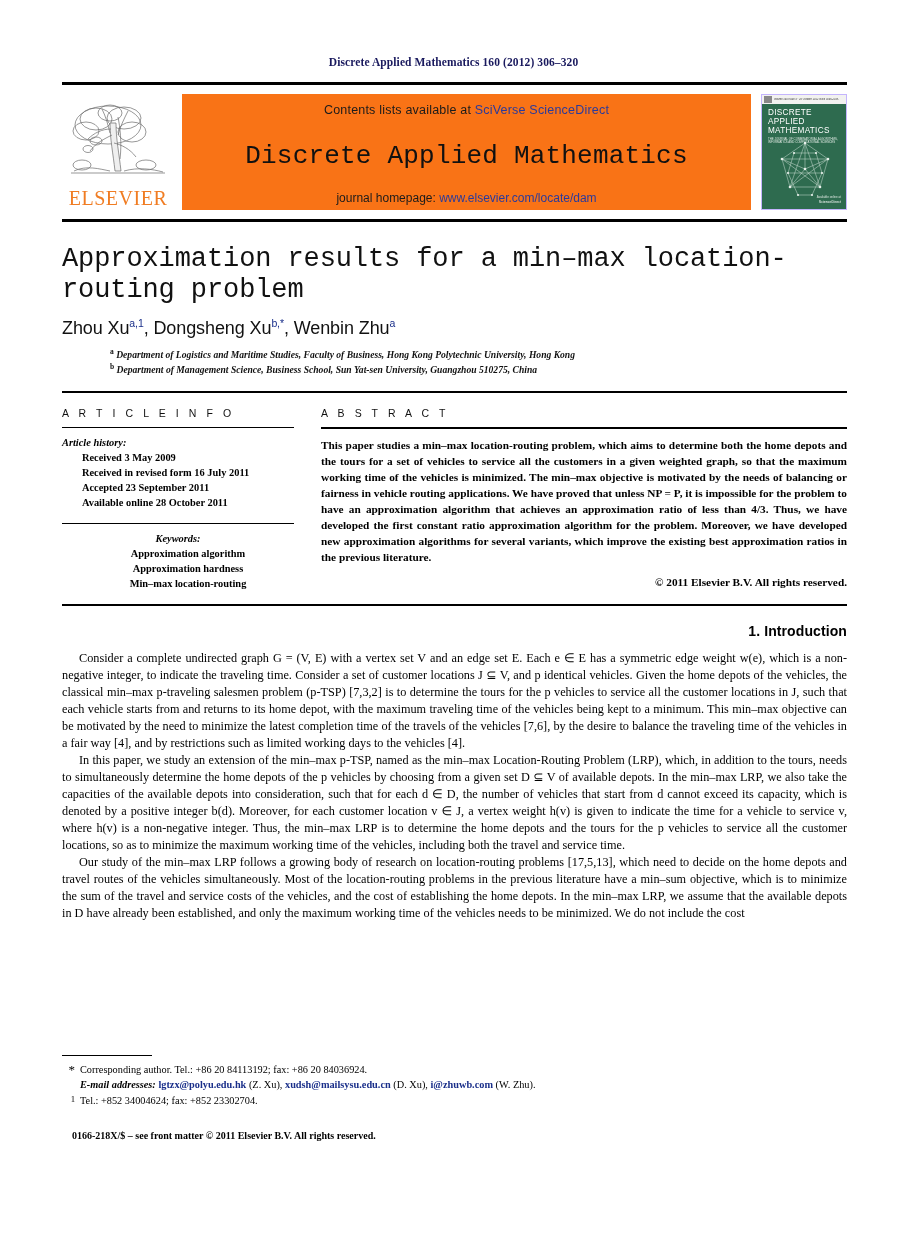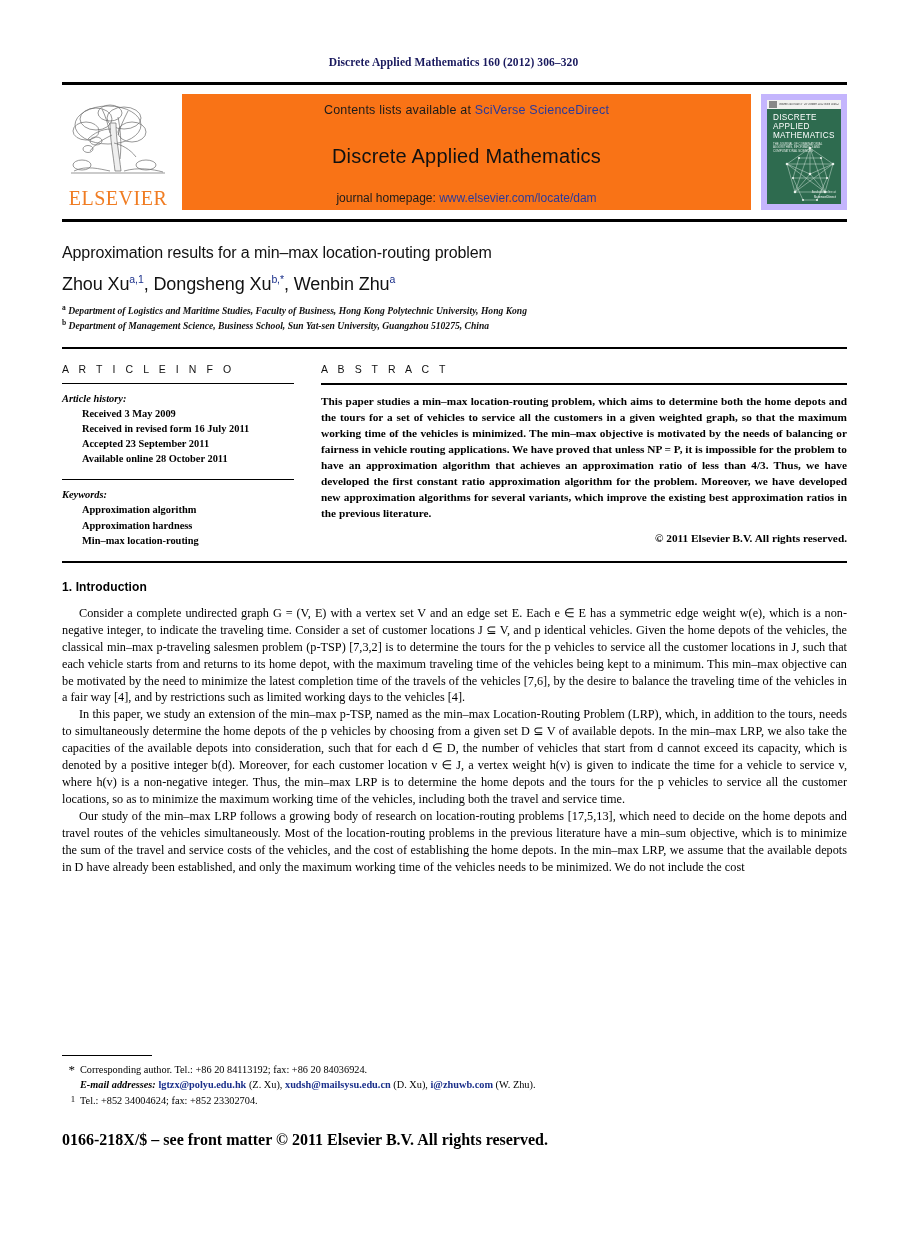--- a/index.html
+++ b/index.html
@@ -71,40 +71,40 @@
     margin: 0 10px 0 8px;
   }
   .contents-line {
     font-family: "Liberation Sans", sans-serif;
     font-size: 12.5px;
     color: #1b1b1b;
     letter-spacing: .2px;
   }
   .contents-line .sd-link { color: #2a3a9c; }
   .journal-title {
-    font-family: Liberation Sans, sans-serif;
-    font-size: 20px;
+    font-family: Liberation Mono, monospace;
+    font-size: 26px;
     color: #111;
     letter-spacing: .2px;
     line-height: 1;
     margin: 5px 0 2px 0;
   }
   .homepage-line {
     font-family: "Liberation Sans", sans-serif;
     font-size: 12px;
     color: #1b1b1b;
   }
   .homepage-line .url { color: #2a3a9c; }
 
   .cover-thumb {
     width: 86px;
     flex: 0 0 86px;
     height: 116px;
     background: #2e6b4f;
-    border: 6px solid #c4b5fd;
+    border: 1px solid #c4b5fd;
     position: relative;
     box-sizing: border-box;
     overflow: hidden;
   }
   .cover-topbar {
     height: 9px;
     background: #f2f2f0;
     display: flex;
     align-items: center;
     padding: 0 2px;
@@ -145,43 +145,44 @@
   .cover-foot .el2 { color:#fff; font-size: 3.6px; }
 
   .masthead-rule {
     margin: 9px 60px 0 62px;
     border-top: 3px solid #000;
   }
 
   
   .title-block { margin: 22px 60px 0 62px; }
   .paper-title {
-    font-family: Liberation Sans, sans-serif;
+    font-family: Liberation Mono, monospace;
     font-weight: normal;
-    font-size: 16px;
+    font-size: 27px;
     line-height: 1.15;
     color: #111;
     margin: 16px 0 11px 0;
     letter-spacing: -.1px;
   }
   .authors {
     font-family: "Liberation Sans", sans-serif;
     font-size: 18px;
     color: #111;
     margin-bottom: 8px;
     letter-spacing: -.1px;
   }
   .authors sup { font-size: 10.5px; color: #1a2f8a; vertical-align: super; }
   .affil {
     font-family: "Liberation Serif", serif;
     font-style: italic;
     font-weight: bold;
     font-size: 9.6px;
     line-height: 1.42;
     color: #111;
+    margin-left: 48px;
   }
   .affil sup { font-style: normal; font-size: 7.5px; }
 
   .title-rule {
     margin: 14px 60px 0 62px;
     border-top: 2.2px solid #000;
   }
 
   
   .info-abstract {
@@ -210,21 +211,21 @@
     line-height: 1.45;
   }
   .hist-line, .kw-line {
     font-family: "Liberation Serif", serif;
     font-weight: bold;
     font-size: 10.4px;
     line-height: 1.45;
     margin-left: 20px;
   }
   .hist-block { margin-bottom: 13px; }
-  .kw-block { margin-top: 0; }
+  .kw-block { margin-top: 0; text-align: center; }
 
   .abstract-body {
     font-family: "Liberation Serif", serif;
     font-weight: bold;
     font-size: 11.3px;
     line-height: 1.42;
     text-align: justify;
     color: #000;
   }
   .copyright {
@@ -238,23 +239,24 @@
   .abs-rule {
     margin: 13px 60px 0 62px;
     border-top: 2.2px solid #000;
   }
 
   
   .body-wrap { margin: 17px 60px 0 62px; }
   .h2 {
     font-family: "Liberation Sans", sans-serif;
     font-weight: bold;
-    font-size: 12px;
+    font-size: 14px;
     margin: 0 0 11px 0;
     letter-spacing: .1px;
+    text-align: right;
   }
   .para {
     font-family: "Liberation Serif", serif;
     font-size: 12.25px;
     line-height: 1.385;
     text-align: justify;
     text-indent: 17px;
     margin: 0 0 0 0;
     color: #000;
   }
@@ -278,24 +280,24 @@
   }
   .fn-row { display: flex; gap: 5px; }
   .fn-mark { flex: 0 0 auto; width: 13px; text-align: right; font-size: 10.5px; }
   .fn-mark.star { font-size: 13px; line-height: 1.2; }
   .fn-text { flex: 1 1 auto; }
   .fn-text .em-lbl { font-style: italic; font-weight: bold; }
   .mail { color: #1a2f8a; font-weight: bold; }
 
   .bottom-block {
     position: absolute;
-    left: 62px;
+    left: 72px;
     top: 1128px;
     font-family: "Liberation Serif", serif;
-    font-size: 16px;
+    font-size: 10px;
     font-weight: bold;
     line-height: 1.5;
   }
   .doi { color: #1a2f8a; font-weight: bold; }
 </style>
 </head>
 <body>
 
 <div class="page">
 

